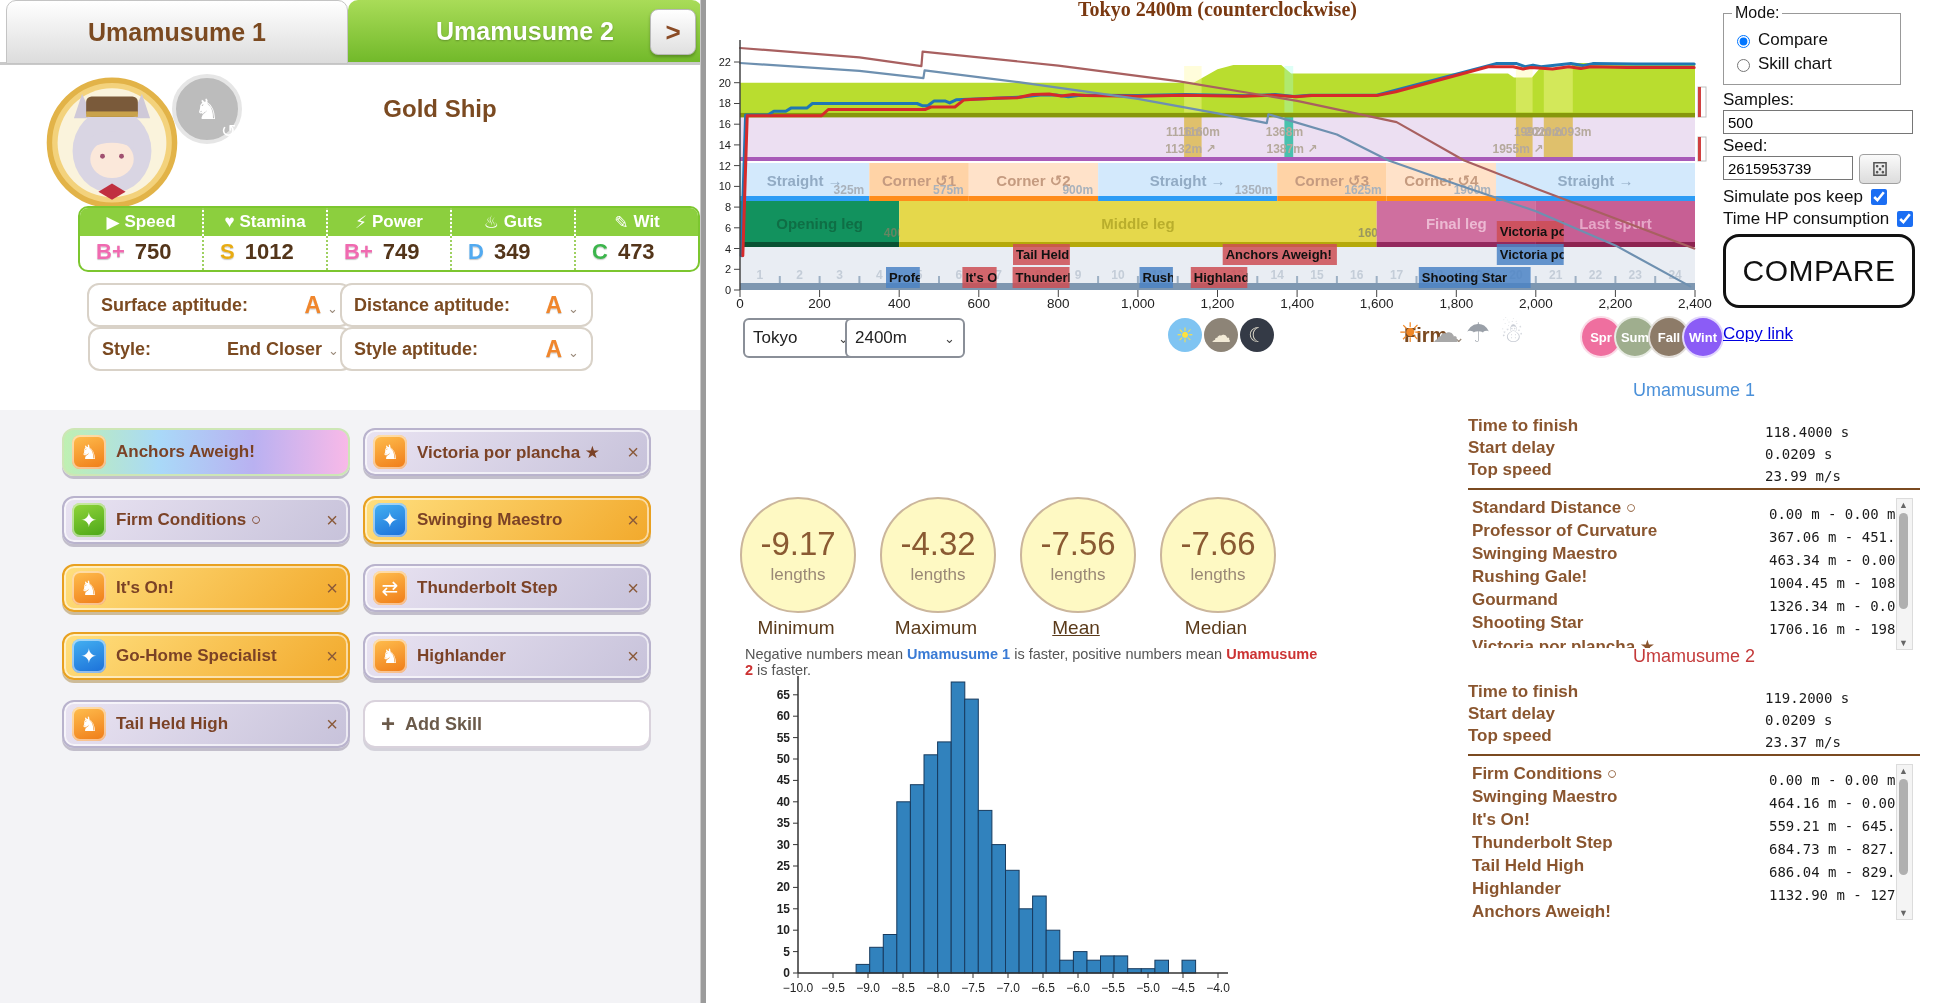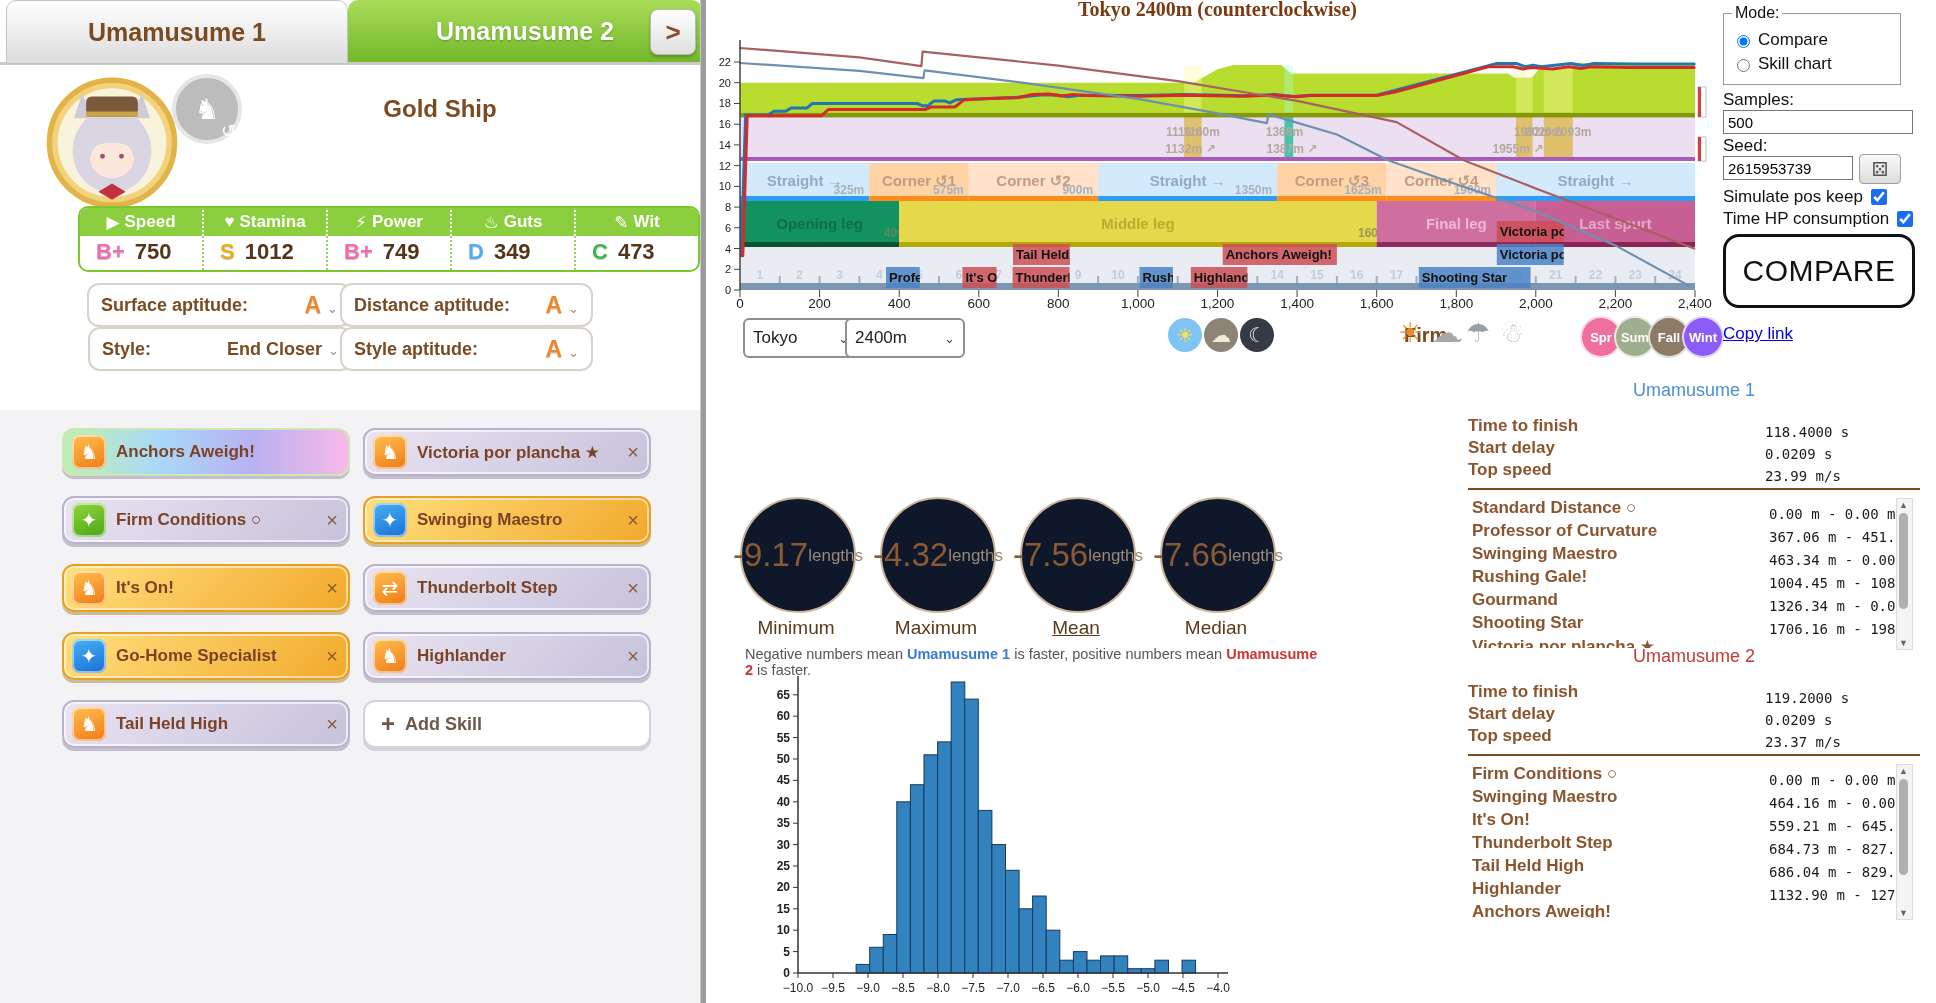--- a/index.html
+++ b/index.html
@@ -81,22 +81,22 @@
   .minput{position:absolute;left:0;height:20px;border:1px solid #767676;font-size:15px;padding:1px 4px;
        font-family:"Liberation Sans",sans-serif;}
   .dice-btn{position:absolute;width:40px;height:28px;border:1px solid #a0a0a0;border-radius:4px;
        background:linear-gradient(#fafafa,#dcdcdc);font-size:19px;color:#555;display:flex;align-items:center;justify-content:center;cursor:pointer;}
   .cbrow{position:absolute;left:0;display:flex;align-items:center;gap:4px;font-size:17px;white-space:nowrap;}
   .cbrow input{width:16px;height:16px;accent-color:#1b6ef3;}
   .compare-btn{position:absolute;left:0;width:192px;height:74px;background:#fff;border:3px solid #111;border-radius:16px;
        font-size:30px;color:#111;font-family:"Liberation Sans",sans-serif;cursor:pointer;letter-spacing:.5px;}
   .copy-link{position:absolute;left:0;color:#0000e0;text-decoration:underline;font-size:17px;cursor:pointer;}
   
-  .circle{position:absolute;width:112px;height:112px;border-radius:50%;background:#0f172a;border:2px solid #cbb69c;
-       display:flex;align-items:center;justify-content:center;}
+  .circle{position:absolute;width:112px;height:112px;border-radius:50%;background:#fef9c3;border:2px solid #cbb69c;
+       display:flex;flex-direction:column;align-items:center;justify-content:center;}
   .circle .v{font-size:33px;color:#8a5a32;}
   .circle .u{font-size:17px;color:#9a8876;margin-top:2px;}
   .circ-cap{position:absolute;width:116px;text-align:center;font-size:19px;font-weight:normal;color:#5a3a1a;}
   .circ-cap.underline{text-decoration:underline;}
   .note{position:absolute;left:745px;top:646px;width:580px;font-size:14.5px;color:#555;}
   .note .u1{color:#3a7bd5;font-weight:bold;} .note .u2{color:#cc3333;font-weight:bold;}
   
   .res-block{position:absolute;left:1468px;width:452px;}
   .res-head{position:absolute;left:0;top:0;width:452px;text-align:center;font-size:18px;}
   .res-head.h1{color:#4a90d9}.res-head.h2{color:#c43a3a}

